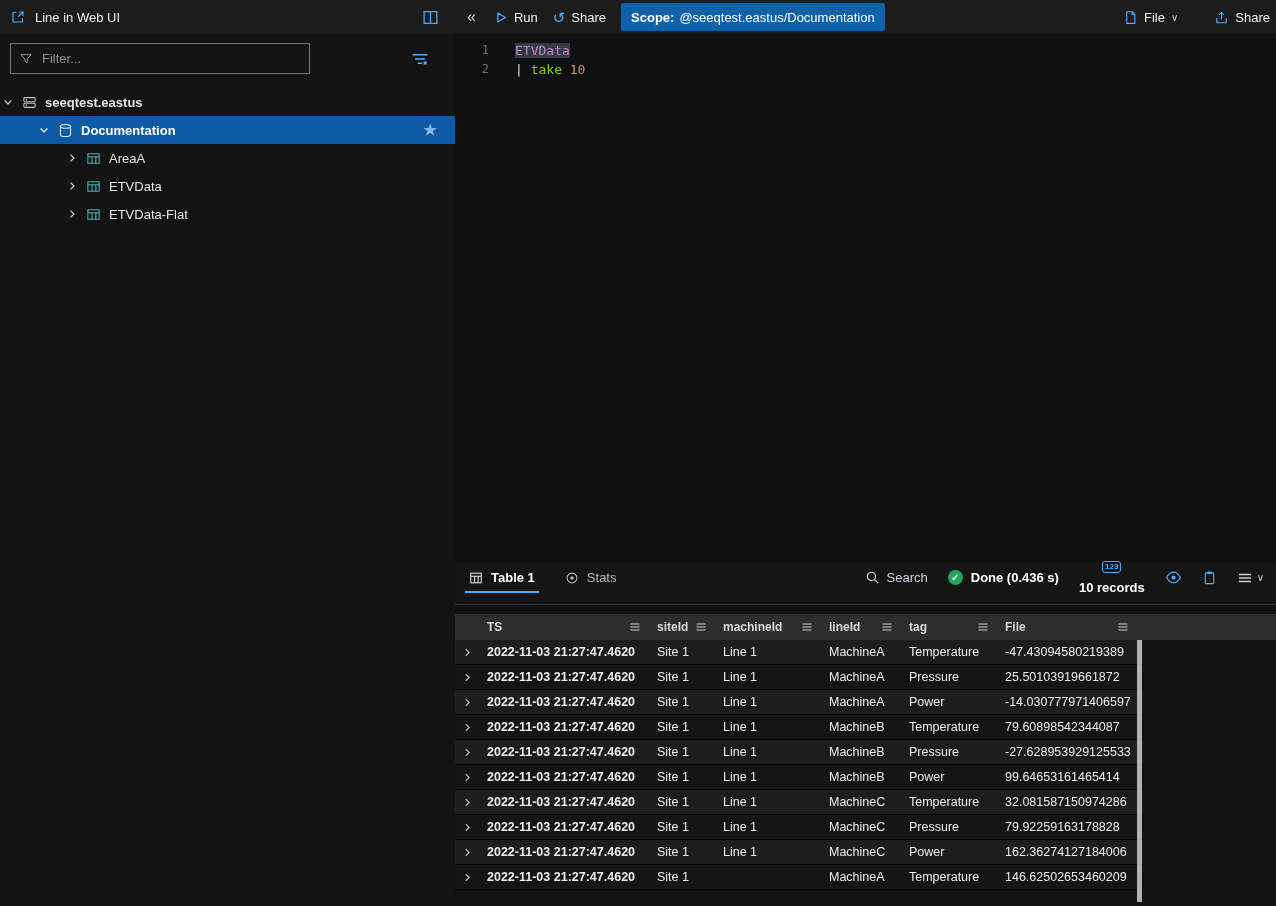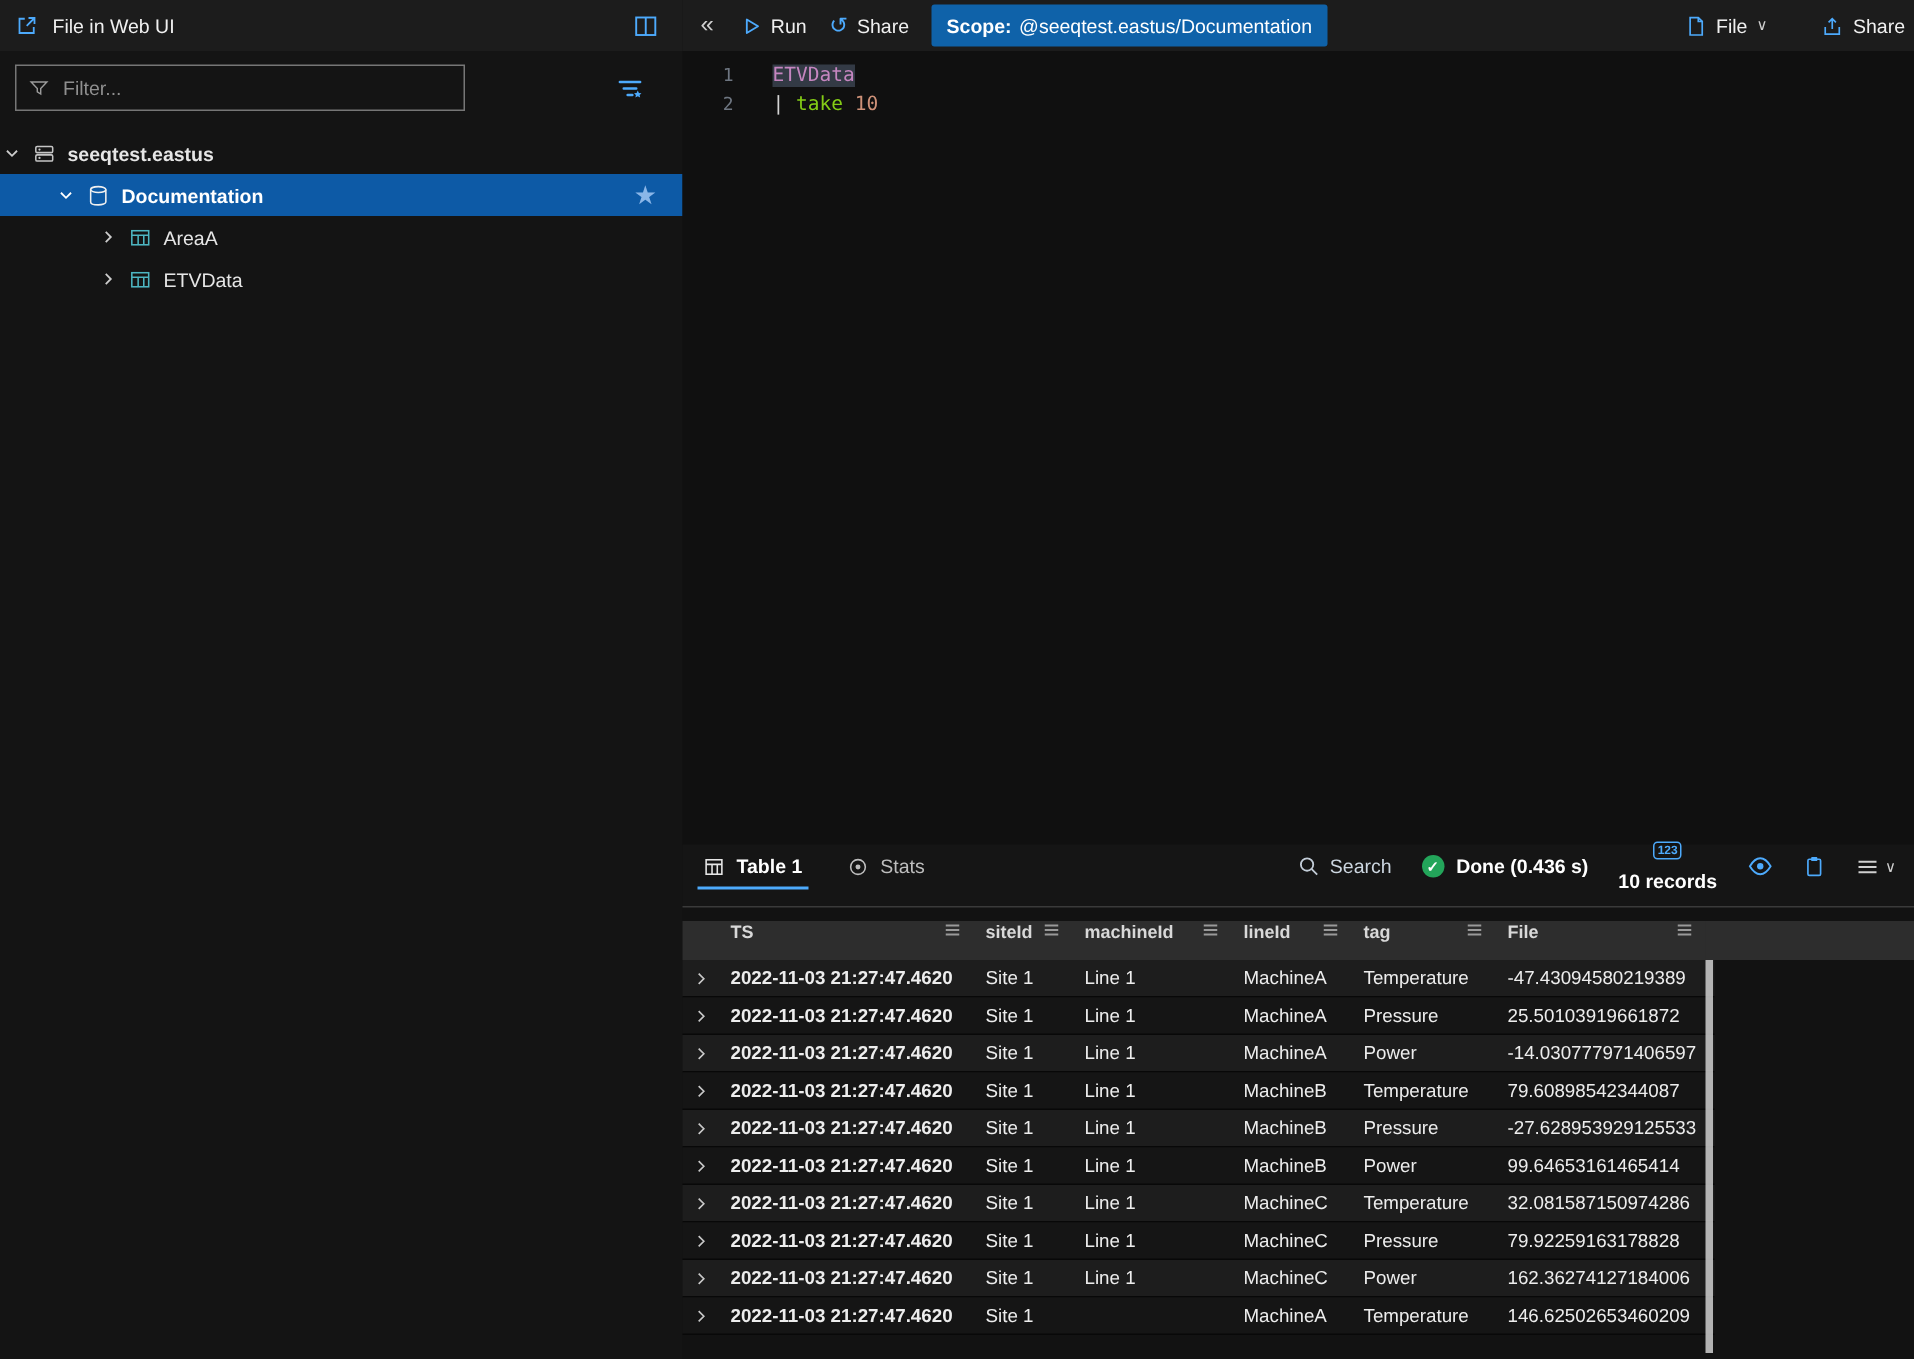--- a/index.html
+++ b/index.html
@@ -86,21 +86,21 @@
   .done { display:flex; align-items:center; gap:8px; font-weight:700; color:#fff; }
   .check-circle { width:15px; height:15px; border-radius:50%; background:#23a55a; color:#fff;
                   font-size:10px; display:flex; align-items:center; justify-content:center; }
   .records { display:flex; align-items:center; gap:7px; font-weight:700; color:#fff;flex-direction:column; }
   .badge123 { border:1.5px solid #4daafc; color:#4daafc; font-size:8px; font-weight:700;
               padding:1px 2px; border-radius:3px; line-height:1; }
   .icon-btn { cursor:pointer; display:flex; align-items:center; gap:4px; }
 
   .grid { position:absolute; left:0; top:51px; right:0; bottom:0; }
   .grid-header { display:flex; height:26px; background:#2d2d2d; align-items:stretch; }
-  .hcell { display:flex; align-items:flex-start; justify-content:space-between; gap:6px;
+  .hcell { display:flex; align-items:center; justify-content:space-between; gap:6px;
            padding:0 8px; font-size:12px; font-weight:700; color:#d8d8d8; cursor:pointer; }
   .hfill { flex:1; background:#2d2d2d; }
   .c0 { width:24px; padding:0 4px; }
   .c1 { width:170px; }
   .c2 { width:66px; }
   .c3 { width:106px; }
   .c4 { width:80px; }
   .c5 { width:96px; }
   .c6 { width:140px; }
 
@@ -120,21 +120,21 @@
 <body>
 
 <div class="app">
 
   <header class="left-topbar">
     <div class="openweb">
       <svg width="16" height="16" viewBox="0 0 16 16">
         <path d="M6.5 3.5H3v9.5h9.5V9" fill="none" stroke="#4daafc" stroke-width="1.2"></path>
         <path d="M9 3h4v4M13 3L7.8 8.2" fill="none" stroke="#4daafc" stroke-width="1.2"></path>
       </svg>
-      <span>File in Web UI</span>
+      <span>Line in Web UI</span>
     </div>
     <svg width="17" height="17" viewBox="0 0 16 16">
       <rect x="2" y="2.5" width="12" height="11" fill="none" stroke="#4daafc" stroke-width="1.2"></rect>
       <line x1="8" y1="2.5" x2="8" y2="13.5" stroke="#4daafc" stroke-width="1.2"></line>
     </svg>
   </header>
 
   <aside class="sidebar">
     <div class="filter-row">
       <div class="filter-box">
@@ -195,20 +195,32 @@
         </svg>
         <svg width="15" height="15" viewBox="0 0 16 16">
           <rect x="2" y="3" width="12" height="10" fill="none" stroke="#4db6c2" stroke-width="1.1"></rect>
           <line x1="2" y1="6.2" x2="14" y2="6.2" stroke="#4db6c2" stroke-width="1.1"></line>
           <line x1="6.5" y1="6.2" x2="6.5" y2="13" stroke="#4db6c2" stroke-width="1.1"></line>
           <line x1="10.5" y1="6.2" x2="10.5" y2="13" stroke="#4db6c2" stroke-width="1.1"></line>
         </svg>
         <span>ETVData</span>
       </div>
 
+      <div class="tree-row lvl2">
+        <svg width="12" height="12" viewBox="0 0 16 16">
+          <path d="M6 3.5L10.5 8L6 12.5" fill="none" stroke="#cccccc" stroke-width="1.6"></path>
+        </svg>
+        <svg width="15" height="15" viewBox="0 0 16 16">
+          <rect x="2" y="3" width="12" height="10" fill="none" stroke="#4db6c2" stroke-width="1.1"></rect>
+          <line x1="2" y1="6.2" x2="14" y2="6.2" stroke="#4db6c2" stroke-width="1.1"></line>
+          <line x1="6.5" y1="6.2" x2="6.5" y2="13" stroke="#4db6c2" stroke-width="1.1"></line>
+          <line x1="10.5" y1="6.2" x2="10.5" y2="13" stroke="#4db6c2" stroke-width="1.1"></line>
+        </svg>
+        <span>ETVData-Flat</span>
+      </div>
 
     </div>
   </aside>
 
   <header class="right-topbar">
     <span class="collapse-btn">«</span>
 
     <div class="tool-btn">
       <svg width="15" height="15" viewBox="0 0 16 16">
         <path d="M5.2 3.2v9.6l8-4.8z" fill="none" stroke="#4daafc" stroke-width="1.3" stroke-linejoin="round"></path>

